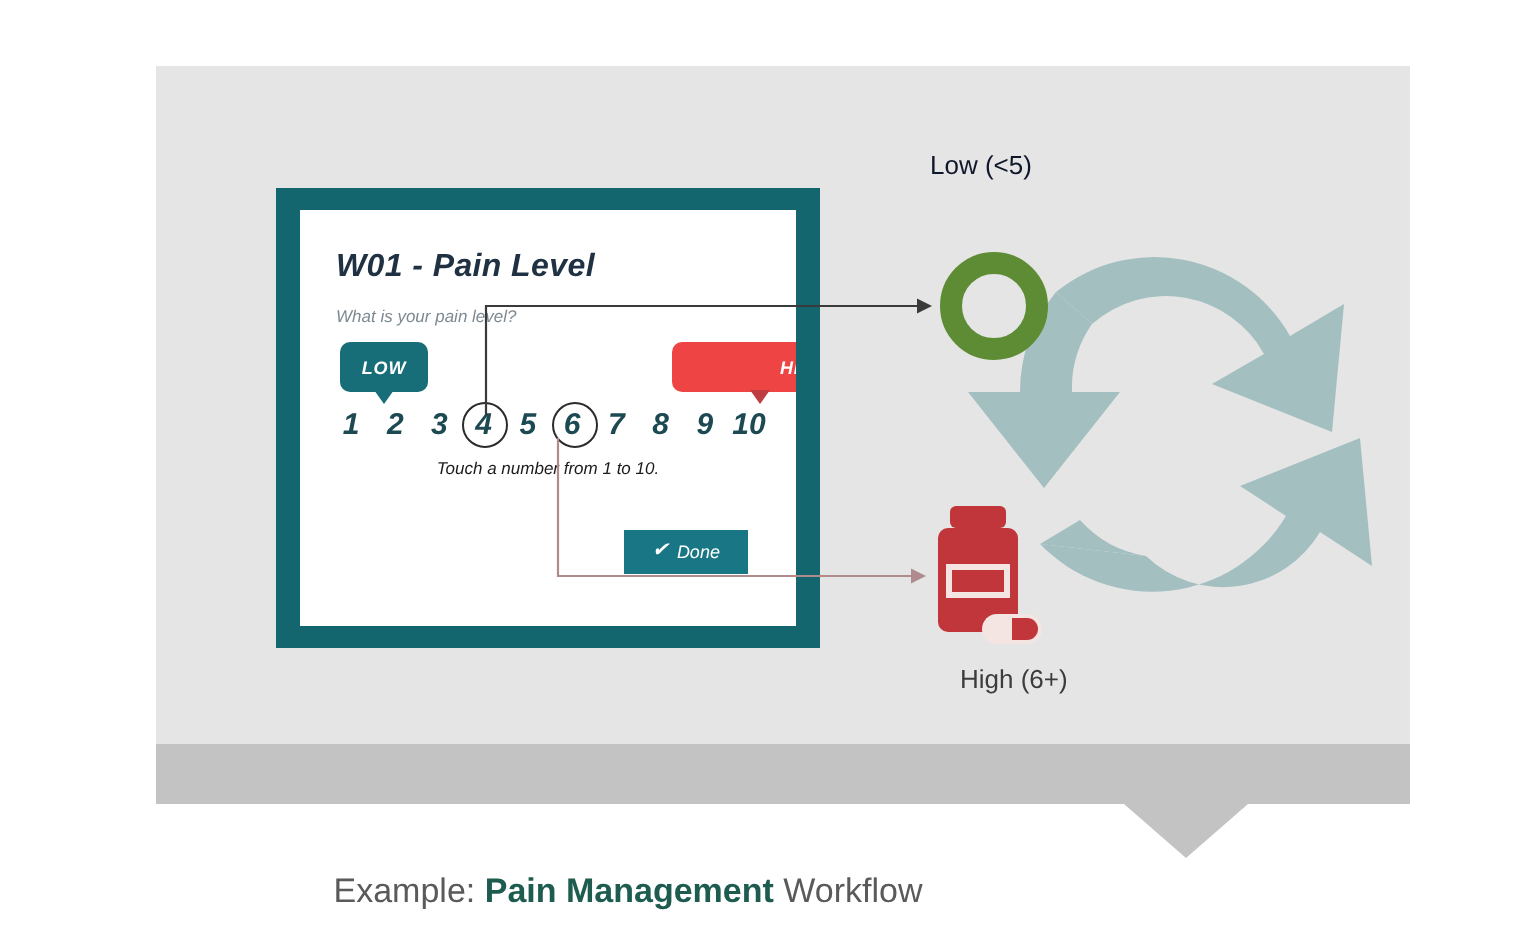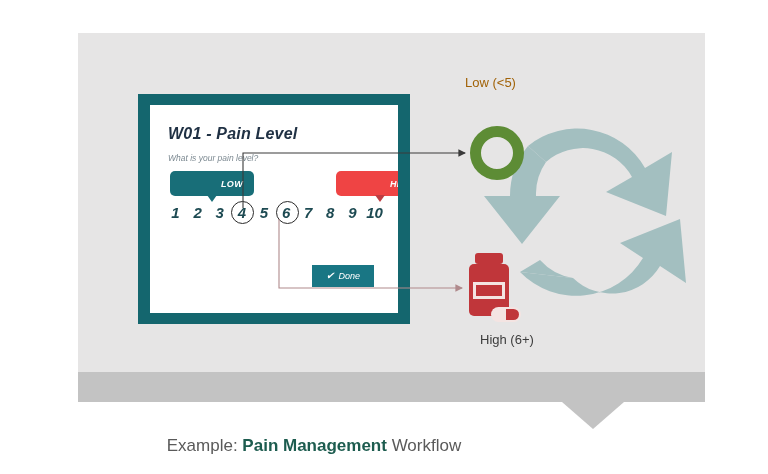--- a/index.html
+++ b/index.html
@@ -66,21 +66,21 @@
     letter-spacing:.4px;
   }
   .bubble:after{
     content:"";position:absolute;bottom:-6px;left:50%;
     margin-left:-5px;
     width:0;height:0;
     border-left:5px solid transparent;
     border-right:5px solid transparent;
   }
   .bubble-low{
-    left:20px;top:66px;width:44px;height:25px;background:#186e78;padding-left:40px;
+    left:20px;top:66px;width:44px;height:25px;background:#186e78;
   }
   .bubble-low:after{border-top:7px solid #186e78;}
   .bubble-high{
     left:186px;top:66px;width:44px;height:25px;background:#ef4444;padding-left:44px;
   }
   .bubble-high:after{border-top:7px solid #bf3c41;}
 
   
   .scale{
     position:absolute;left:16px;top:98px;width:218px;
@@ -114,21 +114,21 @@
   .connectors{position:absolute;left:0;top:0;width:768px;height:474px;pointer-events:none;}
 
   
   .green-ring{
     position:absolute;left:470px;top:126px;width:54px;height:54px;
     border:11px solid #5d8c35;border-radius:50%;box-sizing:border-box;
   }
 
   
   .lbl-low{
-    position:absolute;left:465px;top:75px;font-size:13px;color:#a16207;
+    position:absolute;left:465px;top:75px;font-size:13px;color:#0f172a;
   }
   .lbl-high{
     position:absolute;left:480px;top:332px;font-size:13px;color:#3c3c3c;
   }
   .cycle-label{
     position:absolute;left:548px;top:182px;width:74px;
     text-align:center;font-size:11.5px;color:#2e3a3a;line-height:15px;
   }
 
   
@@ -167,20 +167,21 @@
         <div class="num">3</div>
         <div class="num ringed">4</div>
         <div class="num">5</div>
         <div class="num ringed">6</div>
         <div class="num">7</div>
         <div class="num">8</div>
         <div class="num">9</div>
         <div class="num">10</div>
       </div>
 
+      <div class="touch-hint">Touch a number from 1 to 10.</div>
 
       <div class="done-btn">
         <span class="done-check">✔</span>
         <span>Done</span>
       </div>
 
     </div>
   </div>
 
   <svg class="connectors" width="768" height="474" viewBox="0 0 768 474">

